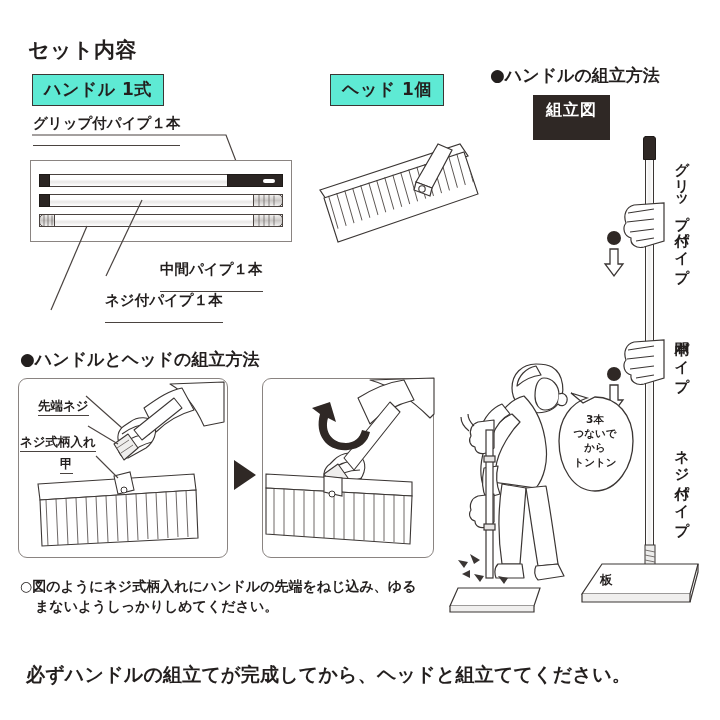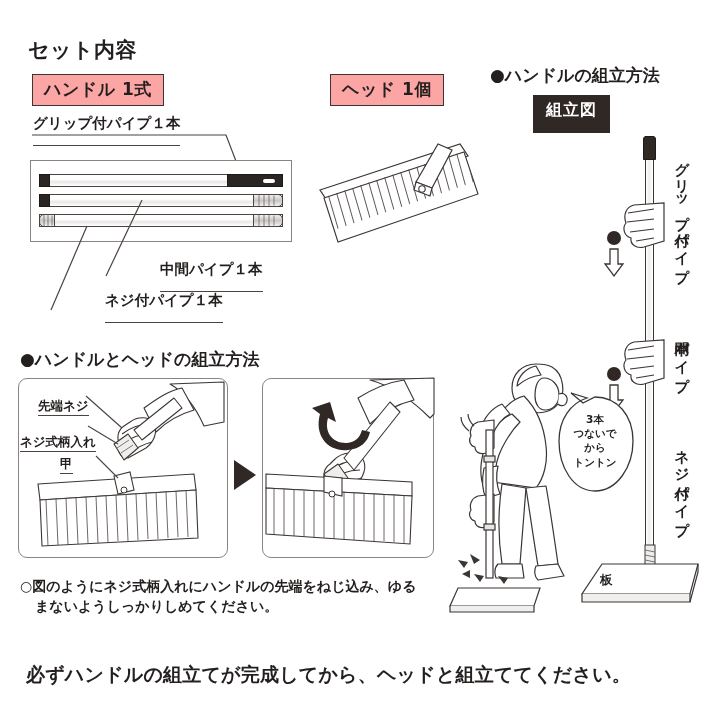--- a/index.html
+++ b/index.html
@@ -23,29 +23,29 @@
   }
   .h-bullet {
     font-size:17px; font-weight:bold; letter-spacing:0px;
     color:#231f1e; white-space:nowrap;
   }
   .boxed-label {
     display:inline-block;
     border:1.6px solid #3b3634;
     padding:3px 11px 4px 11px;
     font-size:17px; font-weight:bold;
-    background:#fca5a5;
+    background:#5eead4;
     white-space:nowrap;
     letter-spacing:0.5px;
   }
   .dark-label {
     display:inline-block;
     background:#2f2825;
     color:#ffffff;
-    padding:5px 13px 12px 13px;
+    padding:5px 13px 19px 13px;
     font-size:16px; font-weight:bold;
     letter-spacing:1px;
     white-space:nowrap;
   }
   .callout {
     font-size:14.5px; font-weight:bold; white-space:nowrap;
     letter-spacing:0px;
   }
   .callout.ul { border-bottom:1.4px solid #4a4340; padding-bottom:12px; }
   .small-callout {

